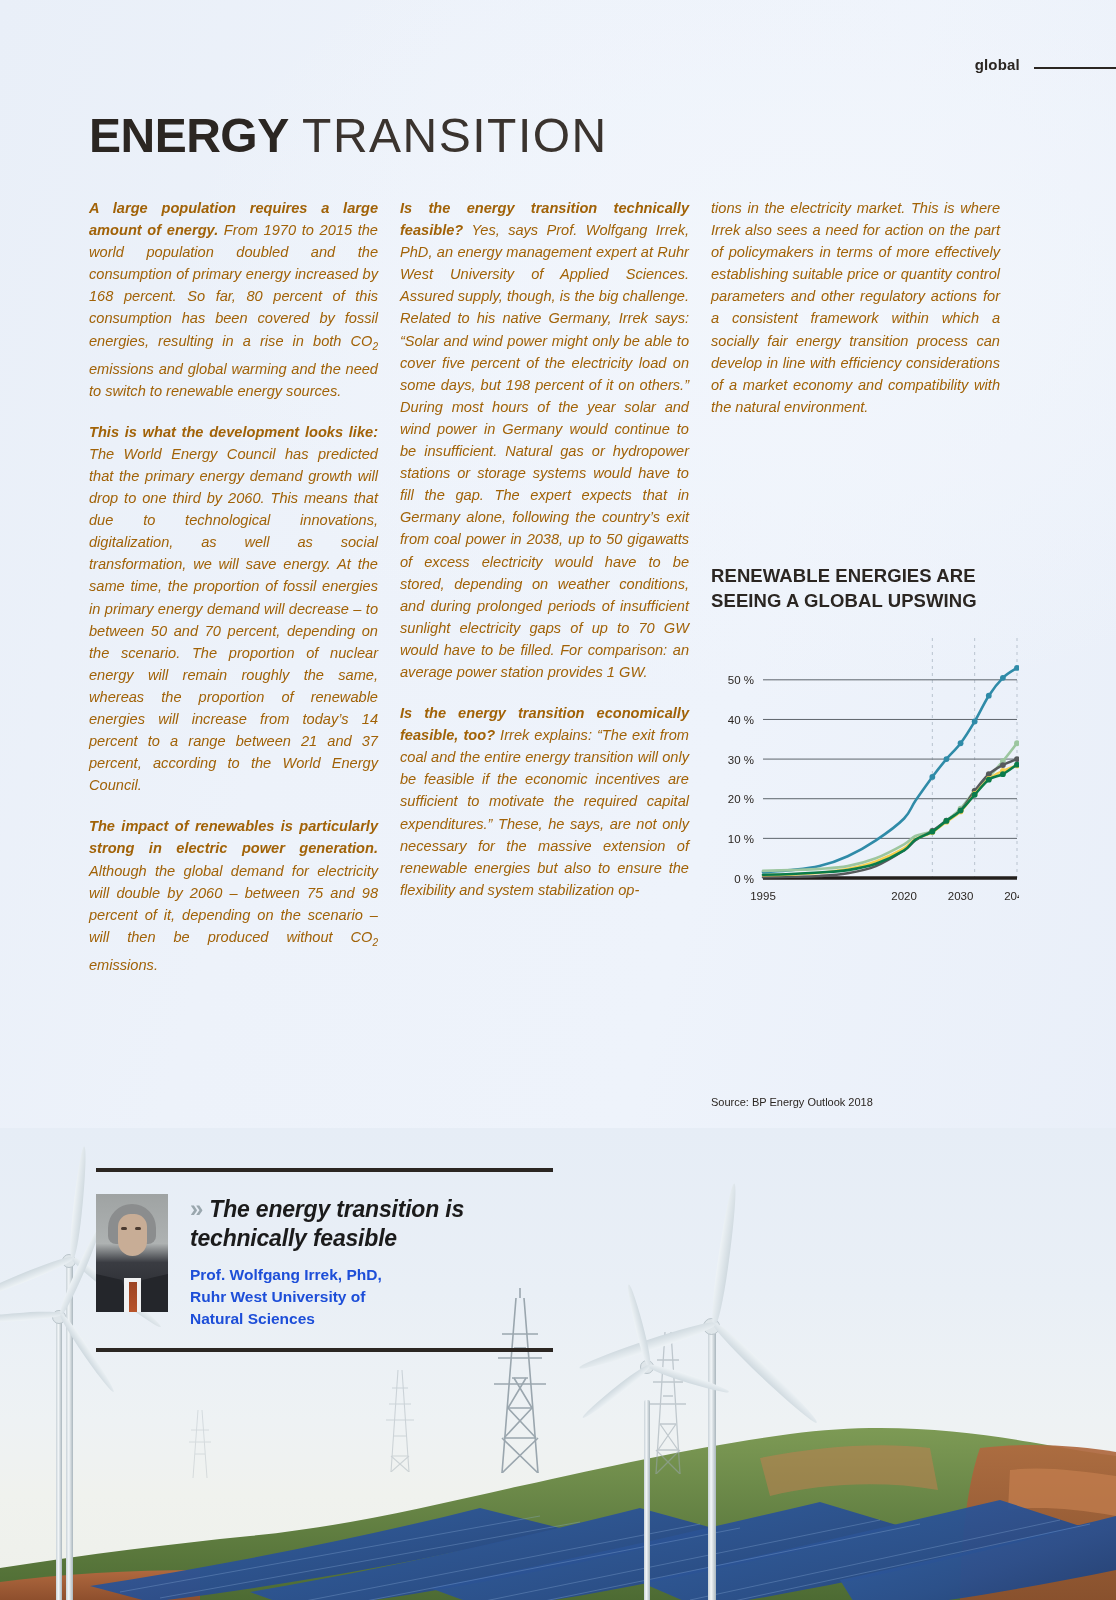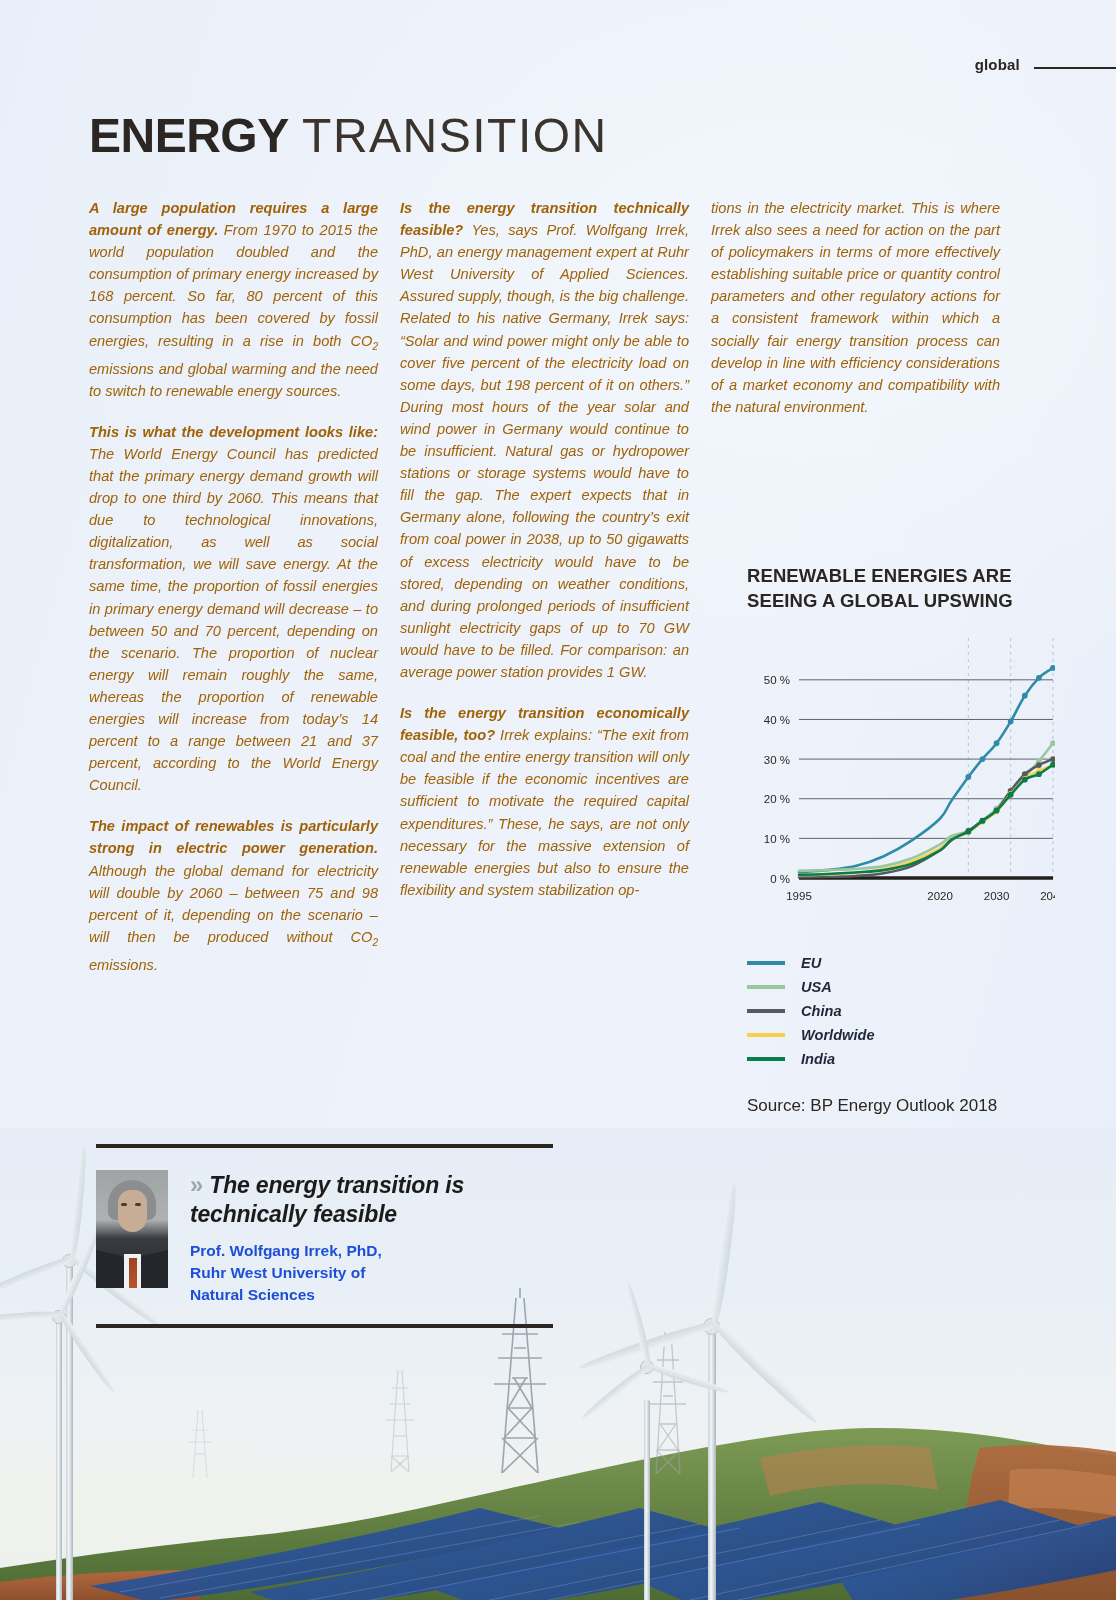--- a/index.html
+++ b/index.html
@@ -52,21 +52,21 @@
   }
   .col.c1 { left: 0; }
   .col.c2 { left: 311px; }
   .col.c3 { left: 622px; }
   .col p { margin: 0 0 19px 0; }
   .col b { font-weight: 700; font-style: italic; }
   .col .sub { font-size: 10px; vertical-align: sub; }
 
   
   .chartblock {
-    position: absolute; left: 711px; top: 563px; width: 308px; margin-left: 36px;
+    position: absolute; left: 711px; top: 563px; width: 308px;
   }
   .chart-title {
     font-size: 18.5px; font-weight: 700; color: #2b2622;
     line-height: 25px; letter-spacing: .1px; font-style: normal;
   }
   .chart-wrap { position: relative; margin-top: 19px; height: 290px; width: 308px; }
   .chart-wrap svg { display: block; }
 
   .legend {
     position: absolute; left: 0; top: 388px; width: 175px;
@@ -78,21 +78,21 @@
   .legend-label {
     margin-left: 16px; font-size: 14.6px; font-weight: 700;
     font-style: italic; color: #1f2937;
   }
   .legend-note {
     position: absolute; left: 168px; top: 382px; width: 142px;
     font-size: 14.2px; line-height: 21px; font-style: italic; color: #1f2937;
   }
   .source {
     position: absolute; left: 0; top: 533px;
-    font-size: 17px; color: #2b2622; font-style: normal;
+    font-size: 11px; color: #2b2622; font-style: normal;
   }
 
   
   .photo {
     position: absolute; left: 0; right: 0; top: 1128px; height: 472px;
     overflow: hidden;
   }
   .sky {
     position: absolute; inset: 0;
     background: linear-gradient(180deg,#e6edf6 0%, #e9eff6 35%, #eef2f4 62%, #f0f2ee 78%, #eef0ea 100%);
@@ -111,21 +111,21 @@
     background: #dfe6ea; border: 1px solid #b9c4ca;
   }
   .blade {
     position: absolute; background: linear-gradient(90deg,#eef3f6,#cfd9df);
     border-radius: 50% 50% 40% 40% / 60% 60% 40% 40%;
     transform-origin: 50% 100%;
   }
 
   
   .quote {
-    position: absolute; left: 96px; top: 1144px; width: 457px; z-index: 6;
+    position: absolute; left: 96px; top: 1168px; width: 457px; z-index: 6;
   }
   .quote .hr { height: 4px; background: #2b2622; }
   .quote .body { display: flex; padding: 22px 0 0 0; }
   .portrait {
     width: 72px; height: 118px; flex: 0 0 72px;
     background:
       radial-gradient(circle at 50% 26%, #cdb8a4 0 18px, rgba(0,0,0,0) 19px),
       linear-gradient(180deg,#9fa3a3 0%, #aeb2b2 42%, #3a3c42 58%, #24262b 100%);
     position: relative; overflow: hidden;
     border: 0;
@@ -264,42 +264,20 @@
         <circle cx="277.77777777777777" cy="147.70181818181817" r="2.9" fill="#0a7b4b"></circle>
         <circle cx="291.8888888888889" cy="142.15272727272728" r="2.9" fill="#0a7b4b"></circle>
         <circle cx="306" cy="132.64" r="2.9" fill="#0a7b4b"></circle>
         <text x="52" y="268" text-anchor="middle" font-family="&quot;Liberation Sans&quot;, sans-serif" font-size="11.5" fill="#2b2622">1995</text>
         <text x="193.11111111111111" y="268" text-anchor="middle" font-family="&quot;Liberation Sans&quot;, sans-serif" font-size="11.5" fill="#2b2622">2020</text>
         <text x="249.55555555555557" y="268" text-anchor="middle" font-family="&quot;Liberation Sans&quot;, sans-serif" font-size="11.5" fill="#2b2622">2030</text>
         <text x="306" y="268" text-anchor="middle" font-family="&quot;Liberation Sans&quot;, sans-serif" font-size="11.5" fill="#2b2622">2040</text>
       </svg>
   </div>
 
-  <div class="legend">
-    <div class="legend-row">
-      <span class="legend-swatch" style="background: rgb(47, 139, 168);"></span>
-      <span class="legend-label">EU</span>
-    </div>
-    <div class="legend-row">
-      <span class="legend-swatch" style="background: rgb(156, 198, 159);"></span>
-      <span class="legend-label">USA</span>
-    </div>
-    <div class="legend-row">
-      <span class="legend-swatch" style="background: rgb(86, 90, 92);"></span>
-      <span class="legend-label">China</span>
-    </div>
-    <div class="legend-row">
-      <span class="legend-swatch" style="background: rgb(246, 208, 78);"></span>
-      <span class="legend-label">Worldwide</span>
-    </div>
-    <div class="legend-row">
-      <span class="legend-swatch" style="background: rgb(10, 123, 75);"></span>
-      <span class="legend-label">India</span>
-    </div>
-  </div>
 
   <div class="source">Source: BP Energy Outlook 2018</div>
 </div>
 
 <div class="photo">
   <div class="sky"></div>
   <svg class="hill" viewBox="0 0 1116 270" preserveAspectRatio="none">
     <defs>
       <linearGradient id="gGreen" x1="0" y1="0" x2="0" y2="1">
         <stop offset="0%" stop-color="#7d9a55"></stop>

